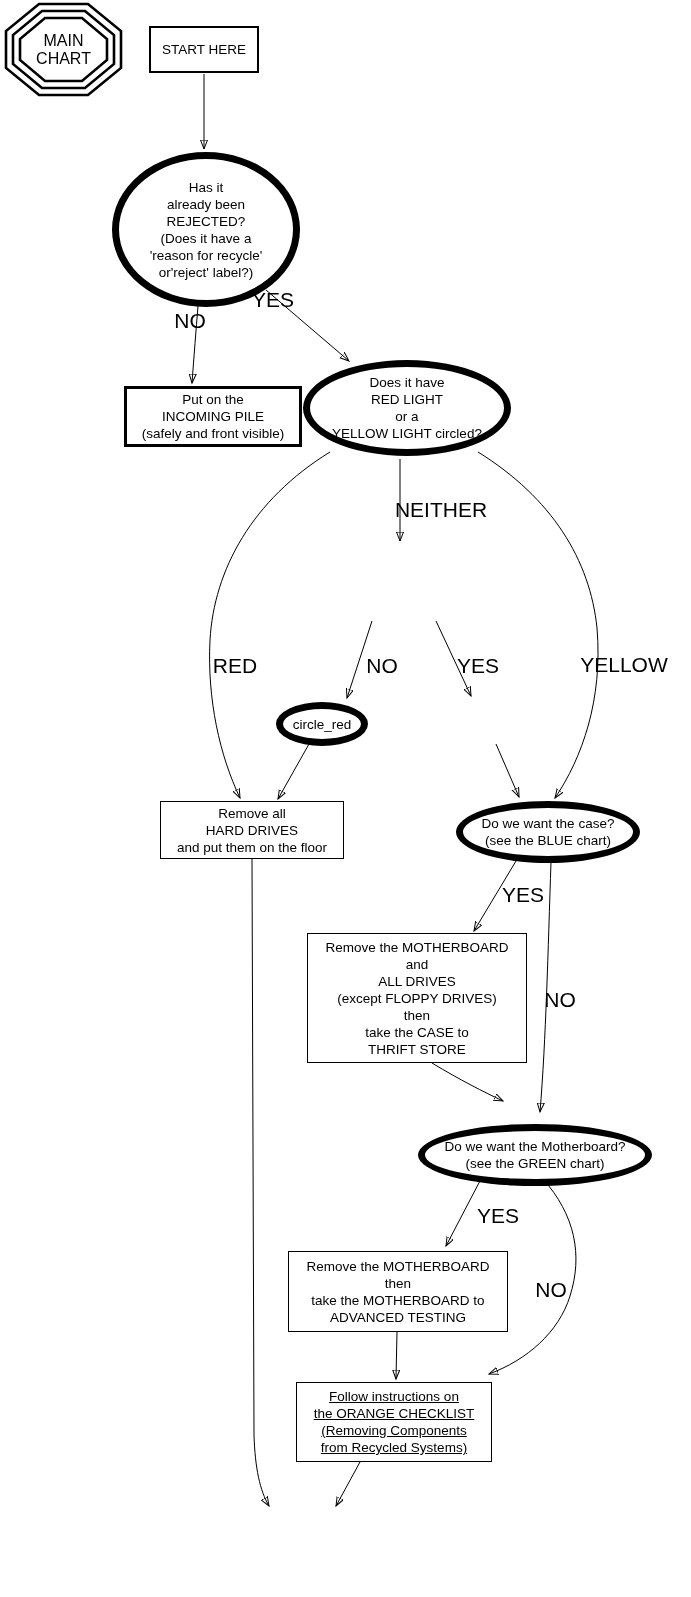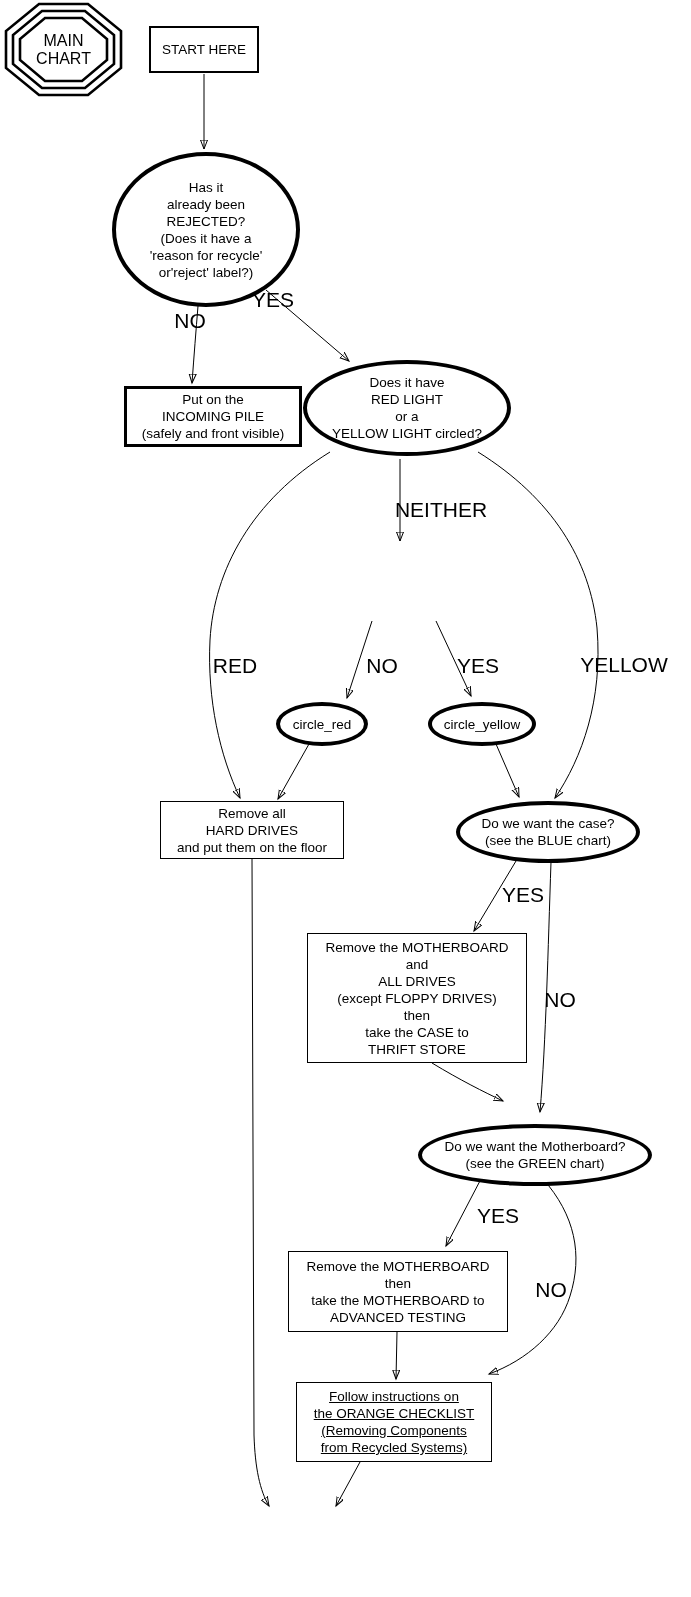--- a/index.html
+++ b/index.html
@@ -11,21 +11,21 @@
   .edges path, .edges polygon{fill:none;stroke:#000;stroke-width:1;}
   .edges .octa{stroke-width:2.6;}
   .node{
     position:absolute;display:flex;align-items:center;justify-content:center;
     text-align:center;white-space:pre-line;font-size:13.5px;line-height:17px;
     background:#fff;box-sizing:border-box;
   }
   .rect{border:1.5px solid #000;}
   .rect.bold2{border-width:2px;}
   .rect.bold3{border-width:3px;margin-left:24px;}
-  .ellipse{border:4px solid #000000;border-radius:50%;}
+  .ellipse{border:7px solid #000000;border-radius:50%;}
   .octagon-label{
     position:absolute;left:6px;top:4px;width:115px;height:91px;
     display:flex;align-items:center;justify-content:center;text-align:center;
     white-space:pre-line;font-size:16px;line-height:18px;background:transparent;
   }
   .elabel{
     position:absolute;transform:translate(-50%,-50%);
     font-size:21px;line-height:20px;white-space:nowrap;background:transparent;
   }
 </style>
@@ -82,21 +82,20 @@
 (safely and front visible)</div>
 
   <div class="node ellipse" style="left:303px;top:360px;width:208px;height:96px;">Does it have
 RED LIGHT
 or a
 YELLOW LIGHT circled?</div>
 
 
   <div class="node ellipse" style="left:276px;top:702px;width:92px;height:44px;">circle_red</div>
 
-  <div class="node ellipse" style="left:428px;top:702px;width:108px;height:44px;">circle_yellow</div>
 
   <div class="node rect" style="left:160px;top:801px;width:184px;height:58px;">Remove all
 HARD DRIVES
 and put them on the floor</div>
 
   <div class="node ellipse" style="left:456px;top:801px;width:184px;height:62px;">Do we want the case?
 (see the BLUE chart)</div>
 
   <div class="node rect" style="left:307px;top:933px;width:220px;height:130px;">Remove the MOTHERBOARD
 and

